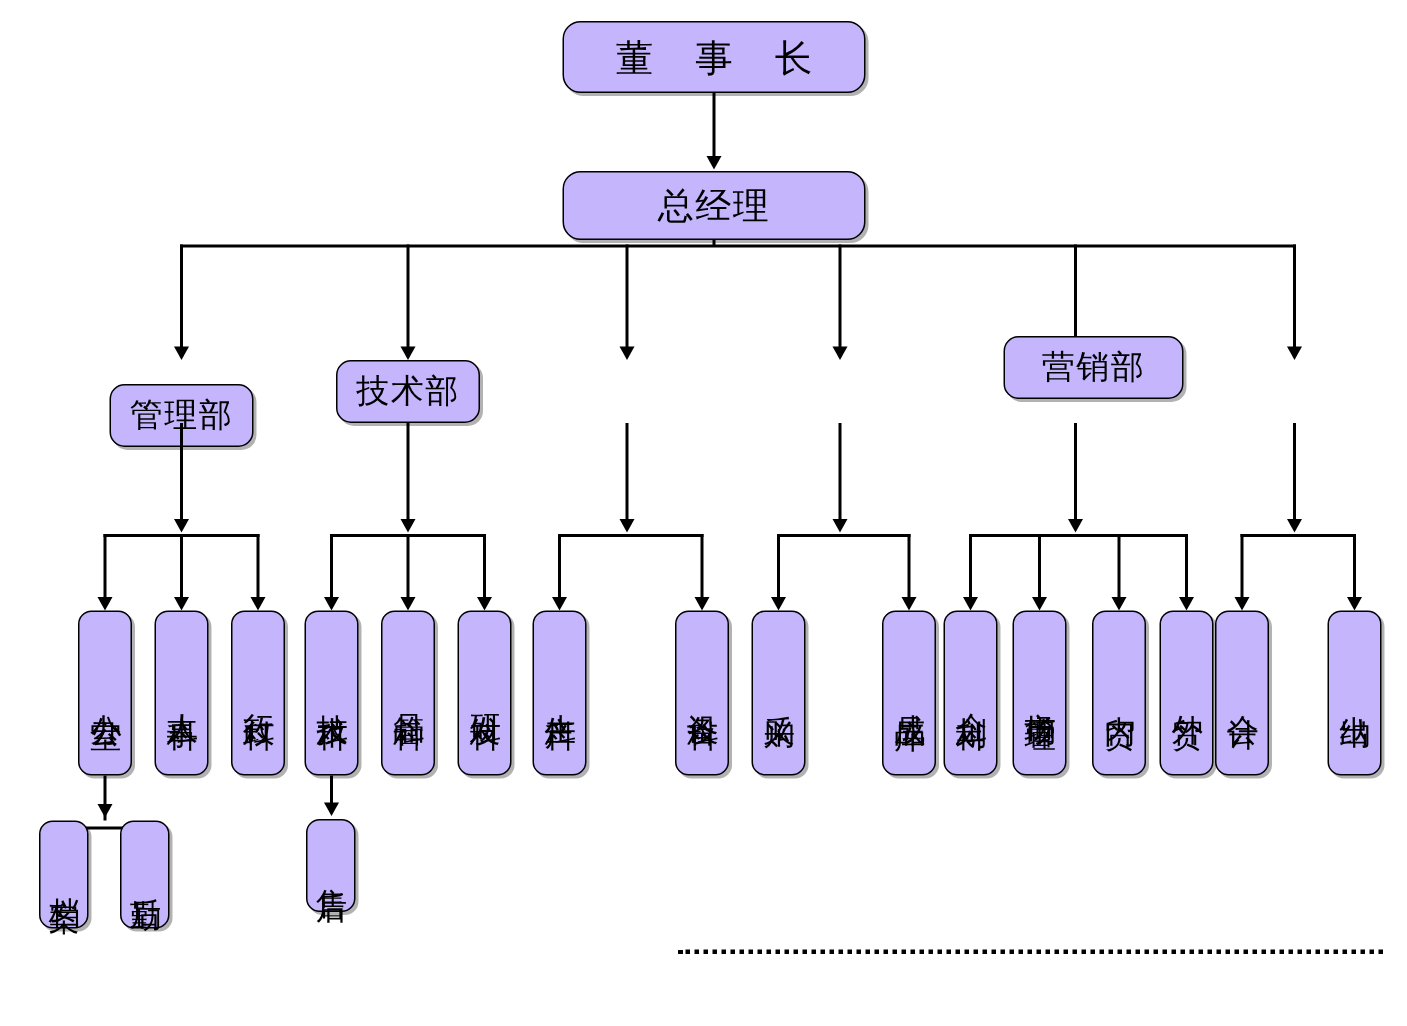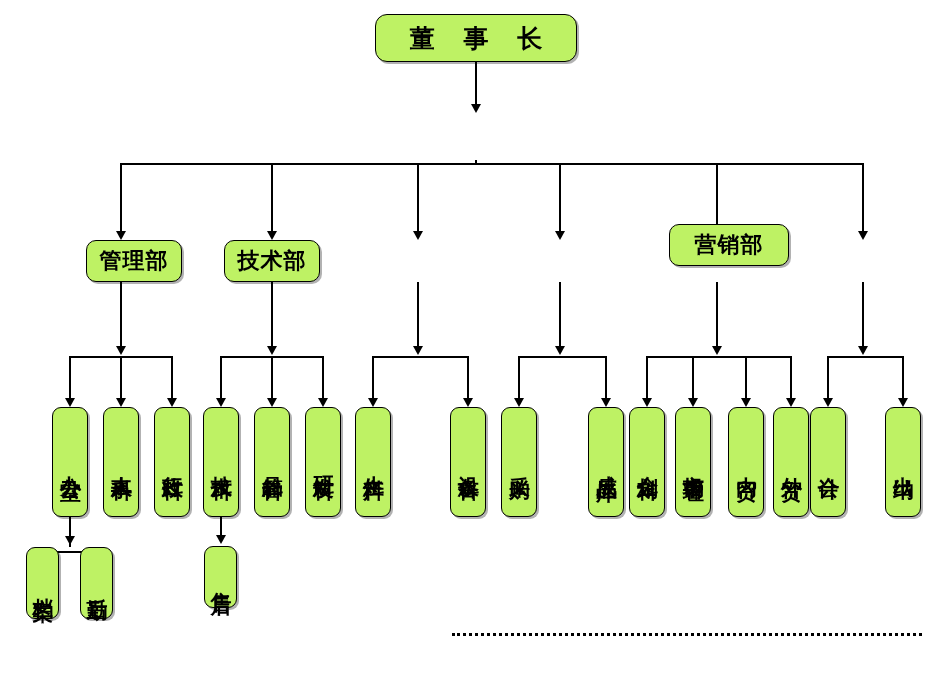--- a/index.html
+++ b/index.html
@@ -16,28 +16,27 @@
     width: 938px;
     height: 684px;
     background: #ffffff;
     overflow: hidden;
   }
   
   .node {
     position: absolute;
     box-sizing: border-box;
     border: 1px solid #000000;
-    background: #bef264;
+    background: #c4b5fd;
     display: flex;
     align-items: center;
     justify-content: center;
     text-align: center;
     color: #000000;
     box-shadow: 2px 2px 0 rgba(0,0,0,0.30);
-    font-weight: bold;
   }
   .node.lvl0 {
     border-radius: 12px;
     font-size: 25px;
     letter-spacing: 10px;
     text-indent: 10px;
   }
   .node.lvl1 {
     border-radius: 12px;
     font-size: 24px;
@@ -98,20 +97,23 @@
 
 <div id="canvas">
 
   <div class="node lvl0" style="left:375px; top:14px; width:202px; height:48px;">
     <span>董 事 长</span>
   </div>
 
   <div class="ln vln" style="left:475px; top:62px; width:2px; height:45px;"></div>
   <div class="arrow" style="left:471px; top:104px;"></div>
 
+  <div class="node lvl1" style="left:375px; top:114px; width:202px; height:46px;">
+    <span>总经理</span>
+  </div>
 
   <div class="ln vln" style="left:475px; top:160px; width:2px; height:4px;"></div>
 
   <div class="ln hln" style="left:120px; top:163px; width:744px; height:2px;"></div>
 
   <div class="ln vln" style="left:120px; top:163px; width:2px; height:72px;"></div>
   <div class="arrow" style="left:116px; top:231px;"></div>
 
   <div class="ln vln" style="left:271px; top:163px; width:2px; height:72px;"></div>
   <div class="arrow" style="left:267px; top:231px;"></div>
@@ -121,21 +123,21 @@
 
   <div class="ln vln" style="left:559px; top:163px; width:2px; height:72px;"></div>
   <div class="arrow" style="left:555px; top:231px;"></div>
 
   <div class="ln vln" style="left:716px; top:163px; width:2px; height:72px;"></div>
   <div class="arrow" style="left:712px; top:231px;"></div>
 
   <div class="ln vln" style="left:862px; top:163px; width:2px; height:72px;"></div>
   <div class="arrow" style="left:858px; top:231px;"></div>
 
-  <div class="node lvl2" style="left:73px; top:240px; width:96px; height:42px;margin-left:13px;">
+  <div class="node lvl2" style="left:73px; top:256px; width:96px; height:42px;">
     <span>管理部</span>
   </div>
   <div class="node lvl2" style="left:224px; top:240px; width:96px; height:42px;">
     <span>技术部</span>
   </div>
   <div class="node lvl2" style="left:669px; top:224px; width:120px; height:42px;">
     <span>营销部</span>
   </div>
 
   <div class="ln vln" style="left:120px; top:282px; width:2px; height:66px;"></div>

